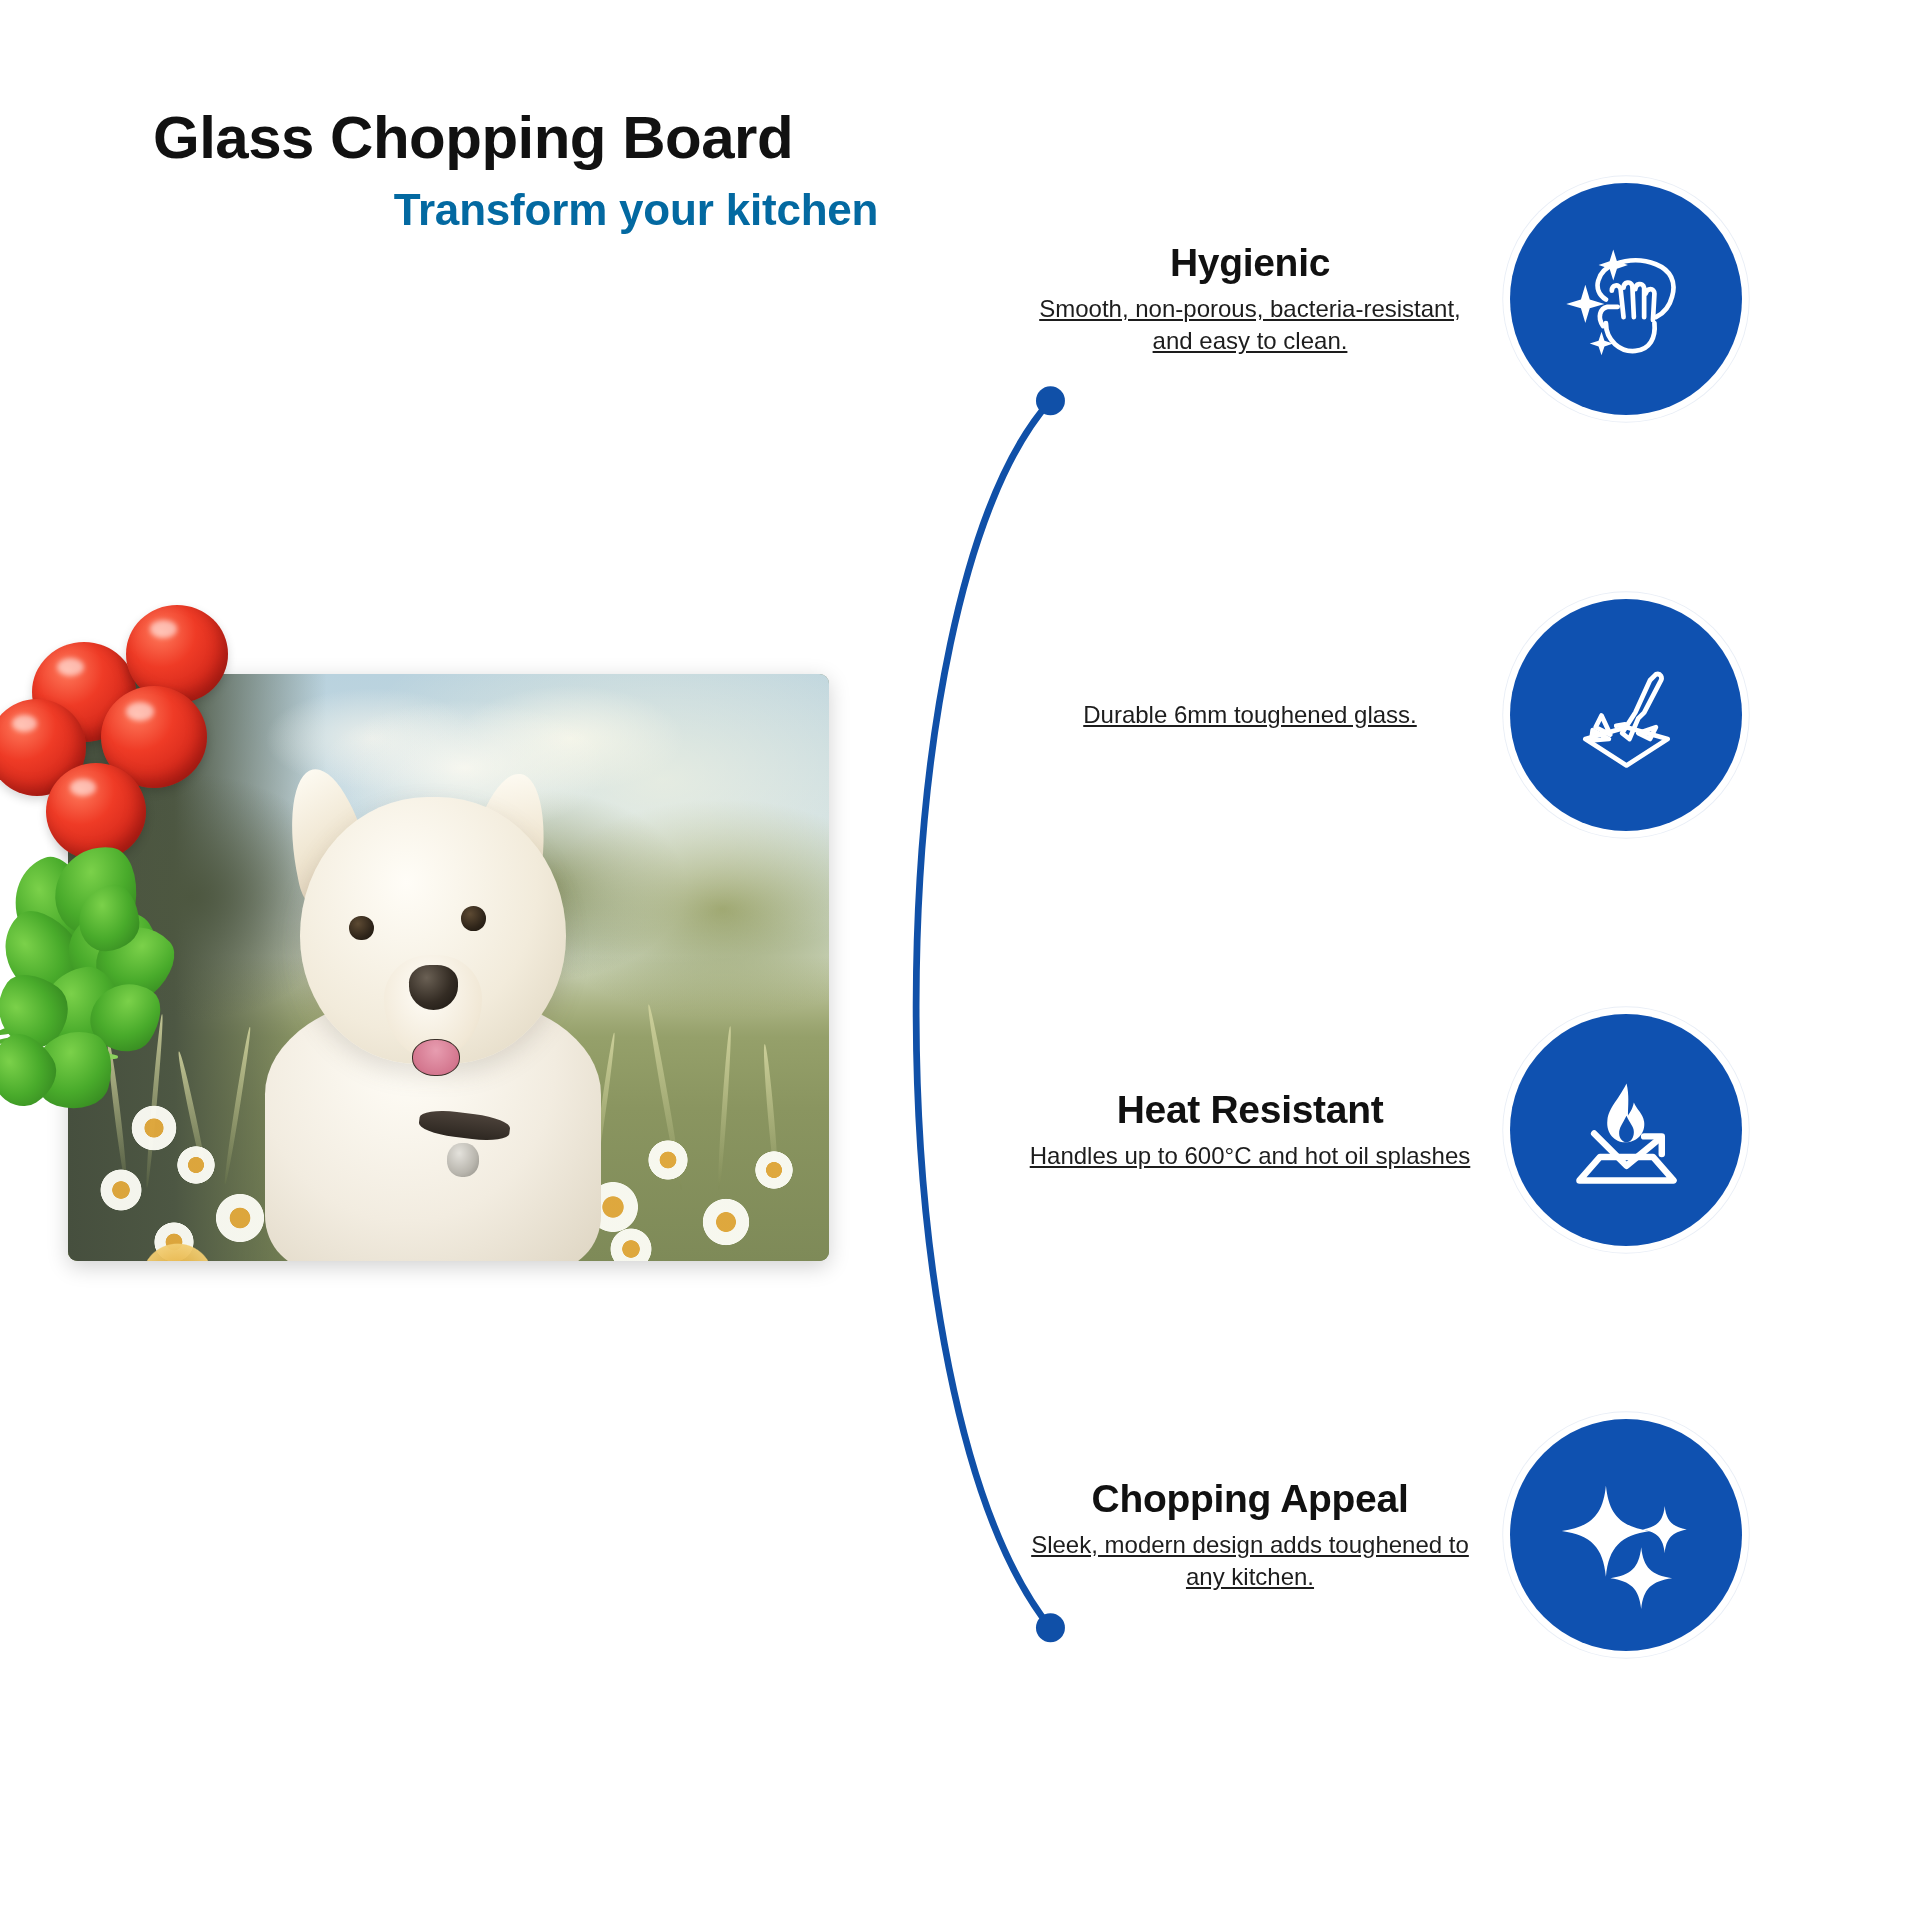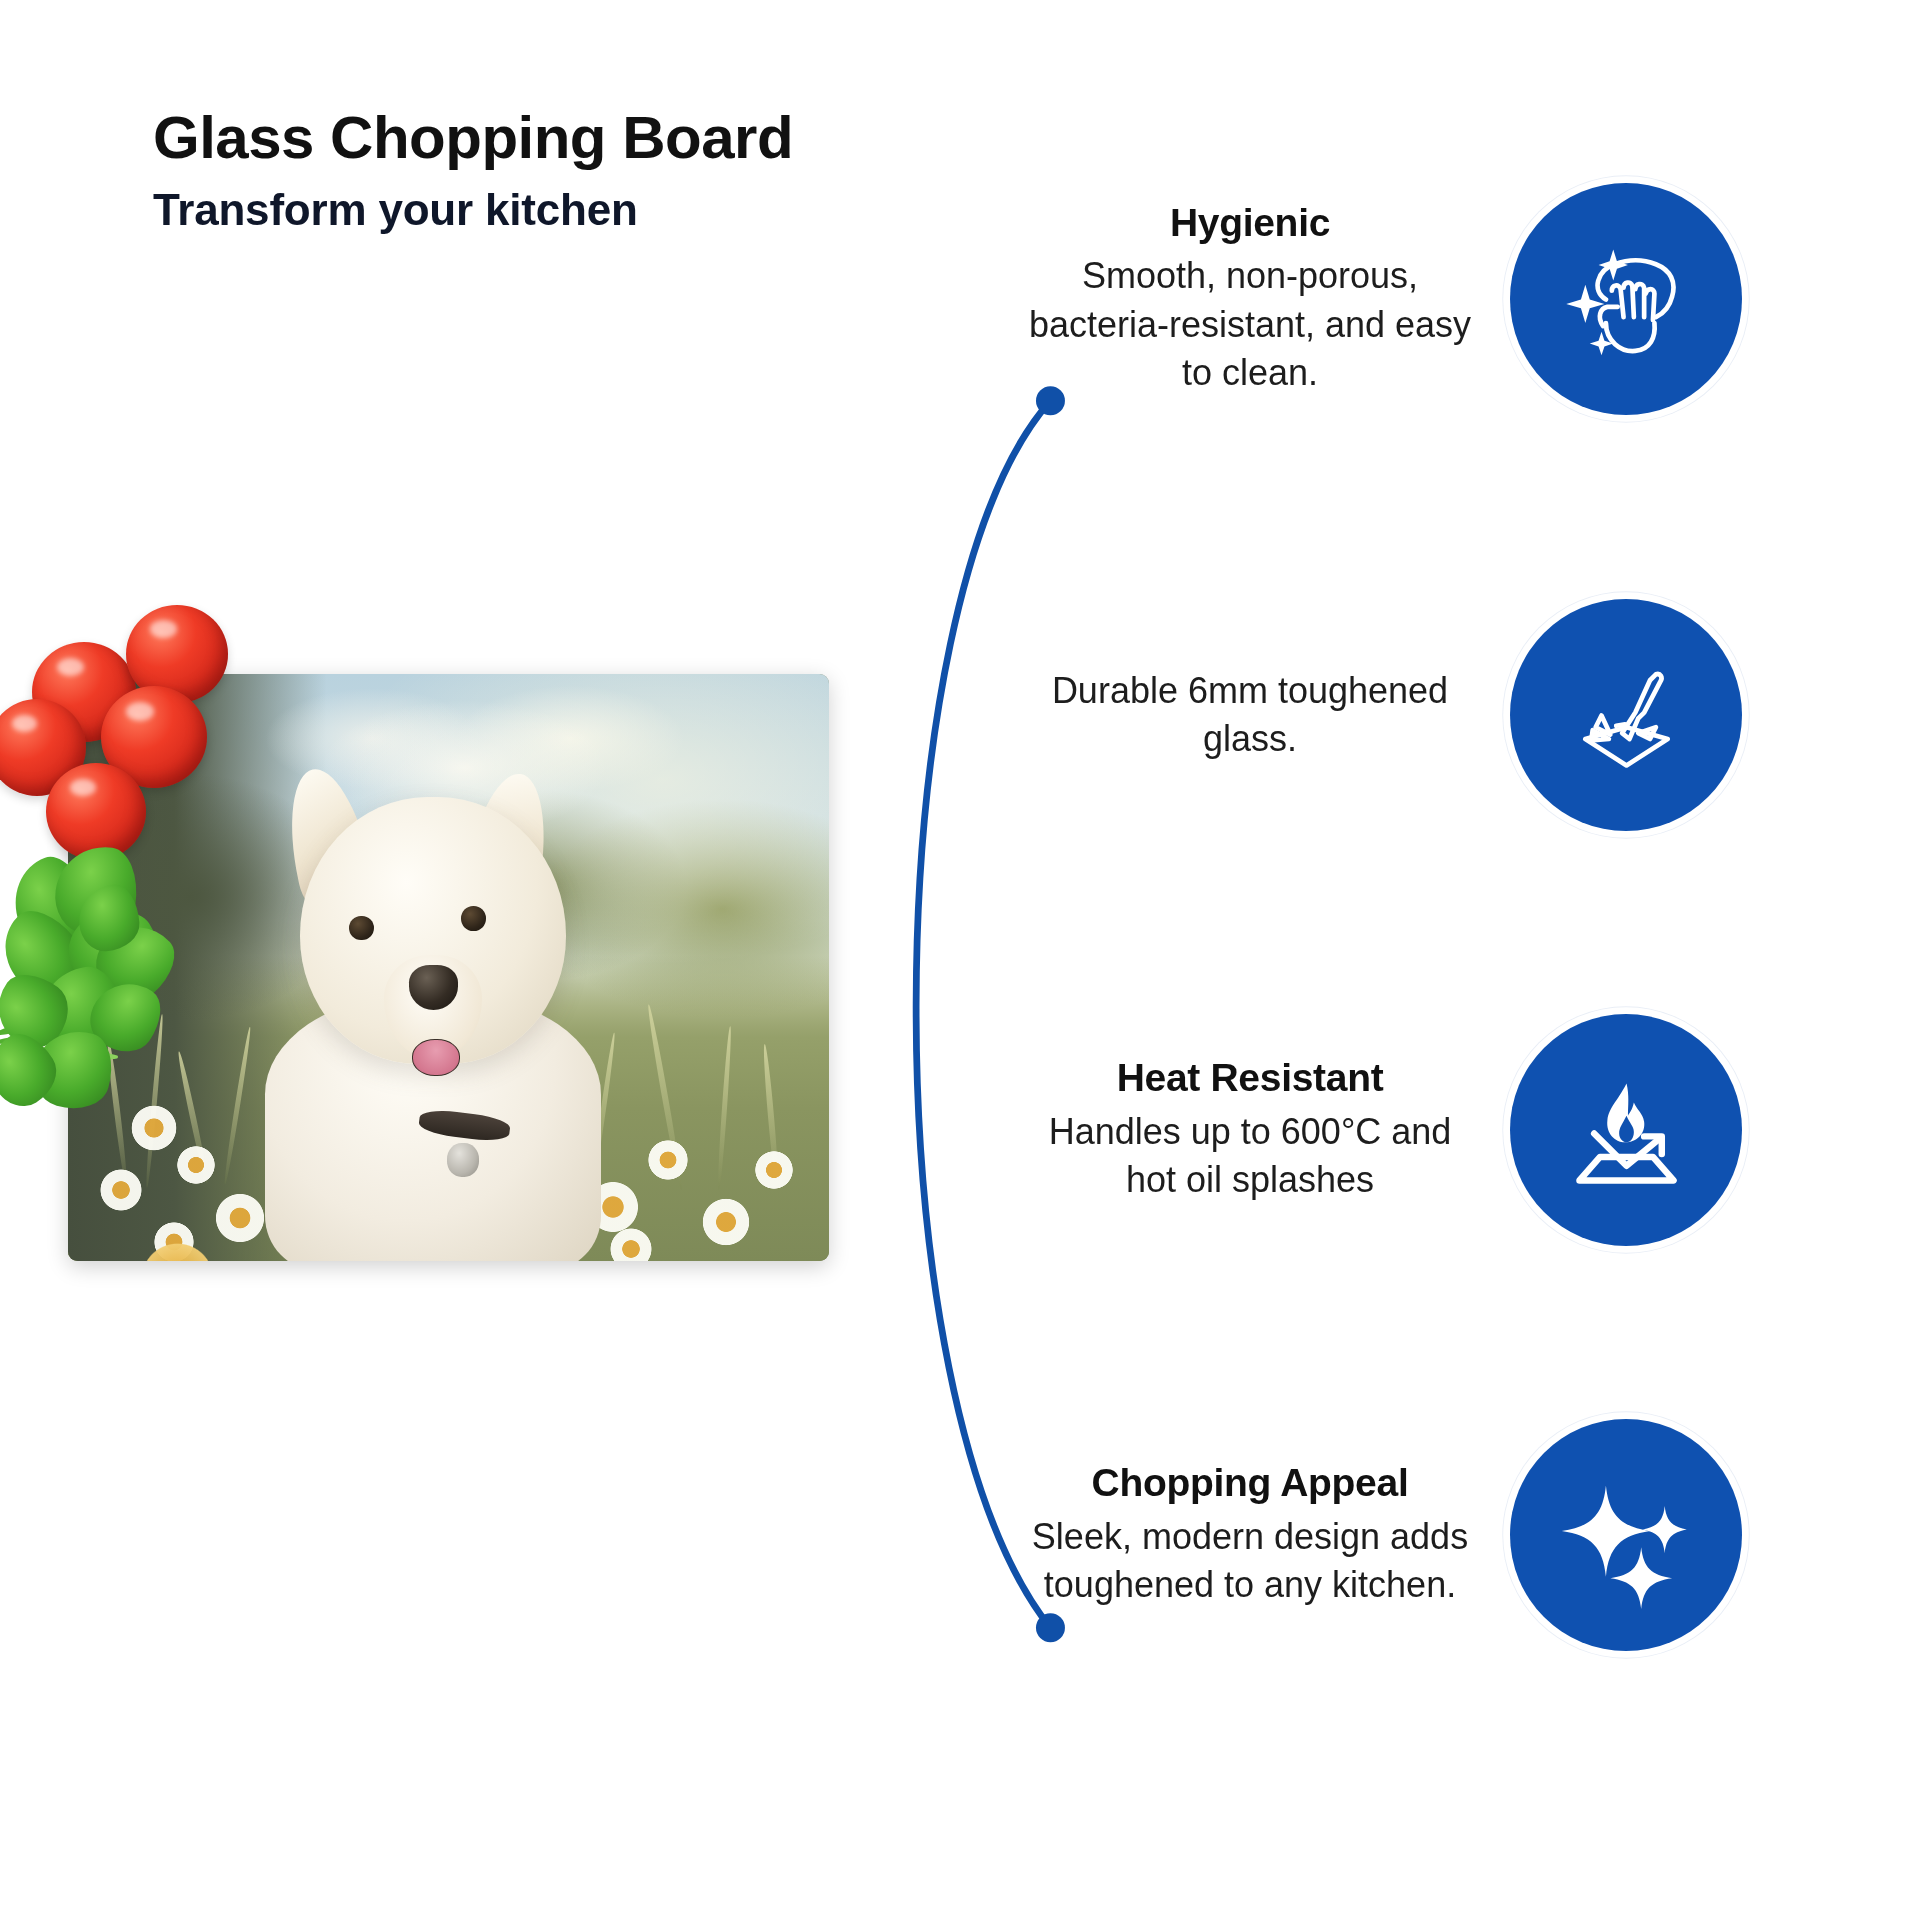--- a/index.html
+++ b/index.html
@@ -28,25 +28,26 @@
     font-weight: 700;
     color: #111111;
     letter-spacing: -0.5px;
     line-height: 1.05;
     margin: 0;
     white-space: nowrap;
   }
   #subtitle {
     font-size: 44px;
     font-weight: 700;
-    color: #0f172a;
+    color: #0369a1;
     letter-spacing: -0.2px;
     line-height: 1.1;
     margin: 17.4px 0 0 0;
     white-space: nowrap;
+    text-align: center;
   }
 
   
   #product-stage {
     position: absolute;
     left: 0px;
     top: 599px;
     width: 869px;
     height: 734px;
   }
@@ -191,25 +192,26 @@
   }
   .feature-title {
     font-size: 39px;
     font-weight: 700;
     color: #111111;
     letter-spacing: -0.3px;
     margin: 0 0 7.7px 0;
     white-space: nowrap;
   }
   .feature-desc {
-    font-size: 36px;
+    font-size: 24px;
     font-weight: 400;
     color: #1d1d1d;
     line-height: 1.34;
     margin: 0;
+    text-decoration: underline;
   }
   .icon-circle {
     flex: 0 0 auto;
     width: 232px;
     height: 232px;
     border-radius: 50%;
     background: #0F51B0;
     display: flex;
     align-items: center;
     justify-content: center;

